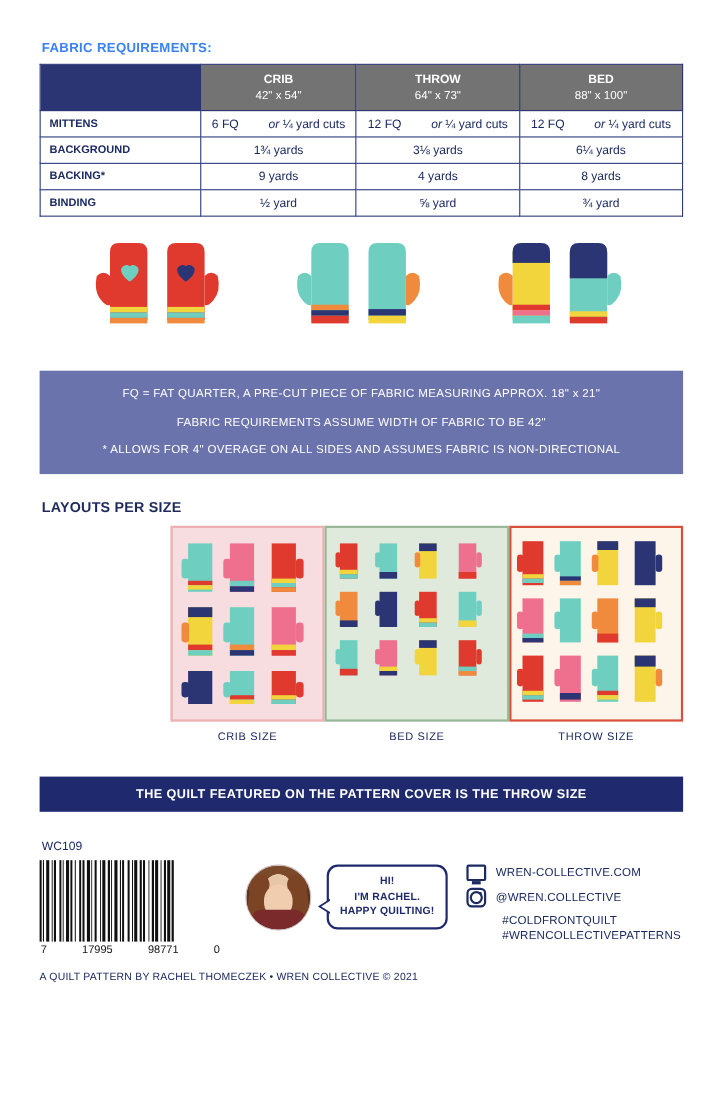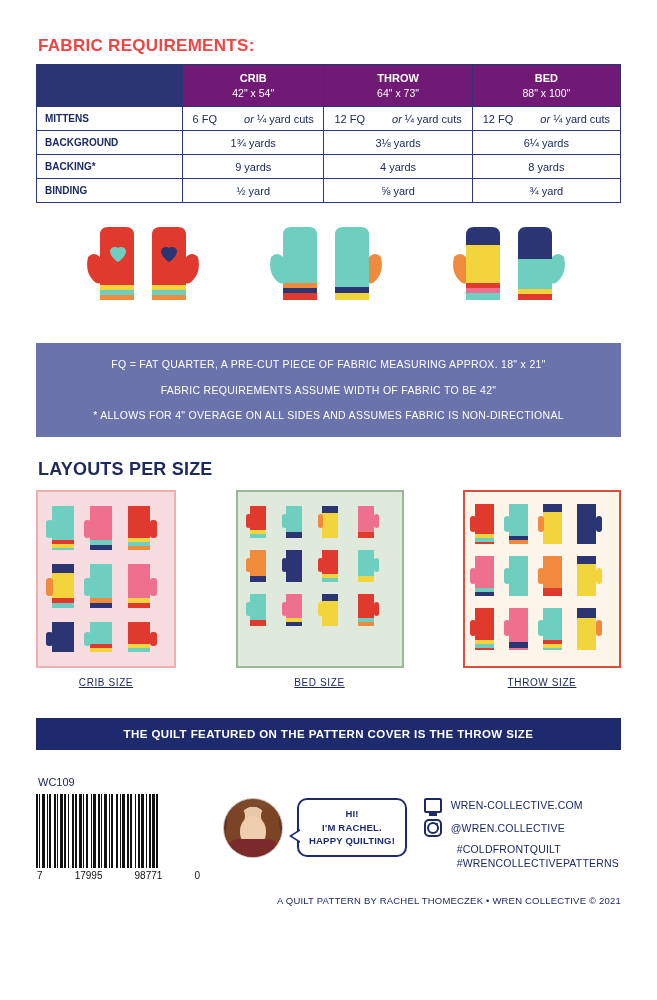--- a/index.html
+++ b/index.html
@@ -10,41 +10,41 @@
     background: #ffffff;
     font-family: "Liberation Sans", sans-serif;
     color: #1d2a5b;
     position: relative;
     overflow: hidden;
   }
   .page { position:absolute; inset:0; padding: 30px 36px 10px 36px; }
 
   
   .title {
-    font-size: 17px;
+    font-size: 12px;
     font-weight: bold;
     letter-spacing: 0.3px;
-    color: #ef4444;
+    color: #3b82f6;
     margin: 6px 0 8px 2px;
   }
 
   
   table.req {
     width: 100%;
     border-collapse: collapse;
     font-size: 11px;
     color: #1b2a63;
   }
   table.req th, table.req td {
     border: 1px solid #2b3b7e;
     text-align: center;
     padding: 5px 2px;
   }
   table.req thead th {
-    background: #701a75;
+    background: #737373;
     color: #ffffff;
     font-weight: bold;
     font-size: 11px;
     line-height: 1.35;
     padding: 6px 2px;
     border-color: #2b3574;
   }
   table.req thead th.blank { background: #2b3574; border-color:#2b3574;}
   table.req th.sizecol .sub { font-weight: normal; font-size: 10.5px; display:block; }
   table.req tbody td.rowlabel {
@@ -76,26 +76,26 @@
     letter-spacing: 0.3px;
     padding: 16px 10px 16px 10px;
     margin-top: 26px;
     line-height: 1;
   }
   .notes p { margin: 0 0 15px 0; }
   .notes p:last-child { margin-bottom: 0; }
 
   
   .layouts-title {
-    font-size: 18px;
+    font-size: 13px;
     font-weight: bold;
     margin: 22px 0 10px 2px;
     letter-spacing: 0.2px;
   }
-  .layout-row { display: flex; justify-content: space-between; align-items: flex-start; text-decoration: underline; }
+  .layout-row { display: flex; justify-content: flex-end; align-items: flex-start; }
   .layout-block { text-align: center; }
   .layout-caption {
     font-size: 10px;
     letter-spacing: 0.6px;
     margin-top: 9px;
     color: #1b2a63;
   }
   .quilt {
     position: relative;
     background: #f7d9d9;
@@ -188,21 +188,21 @@
   .social-line .txt { margin-left: 9px; letter-spacing:.2px; }
   .social-rows { margin-top: 4px; }
   .social-rows .social-line { margin-bottom: 6px; }
   .social-sub { font-size:10.5px; color:#1b2a63; margin-left: 33px; margin-top: 2px; letter-spacing:.2px;}
   .icon-box { width:18px; height:15px; border:2px solid #1b2a63; border-radius:2px; position:relative;}
   .icon-box:after { content:""; position:absolute; left:50%; bottom:-5px; transform:translateX(-50%); width:8px; height:3px; background:#1b2a63;}
   .icon-ig { width:18px; height:18px; border:2px solid #1b2a63; border-radius:5px; position:relative;}
   .icon-ig:before { content:""; position:absolute; left:50%; top:50%; transform:translate(-50%,-50%); width:8px;height:8px;border:2px solid #1b2a63;border-radius:50%;}
   .icon-ig:after { content:""; position:absolute; right:2px; top:2px; width:2.5px;height:2.5px;background:#1b2a63;border-radius:50%;}
 
-  .credits { text-align:right; margin-top: 14px; }
+  .credits { text-align:left; margin-top: 14px; }
   .credits .line1 { font-size: 9.5px; color:#1b2a63; letter-spacing:.2px; }
   .credits .line2 { font-size: 8px; color:#5a6285; letter-spacing:.2px; margin-top:2px;}
 </style>
 </head>
 <body>
 
 <div class="page">
 
   <div class="title">FABRIC REQUIREMENTS:</div>
 

